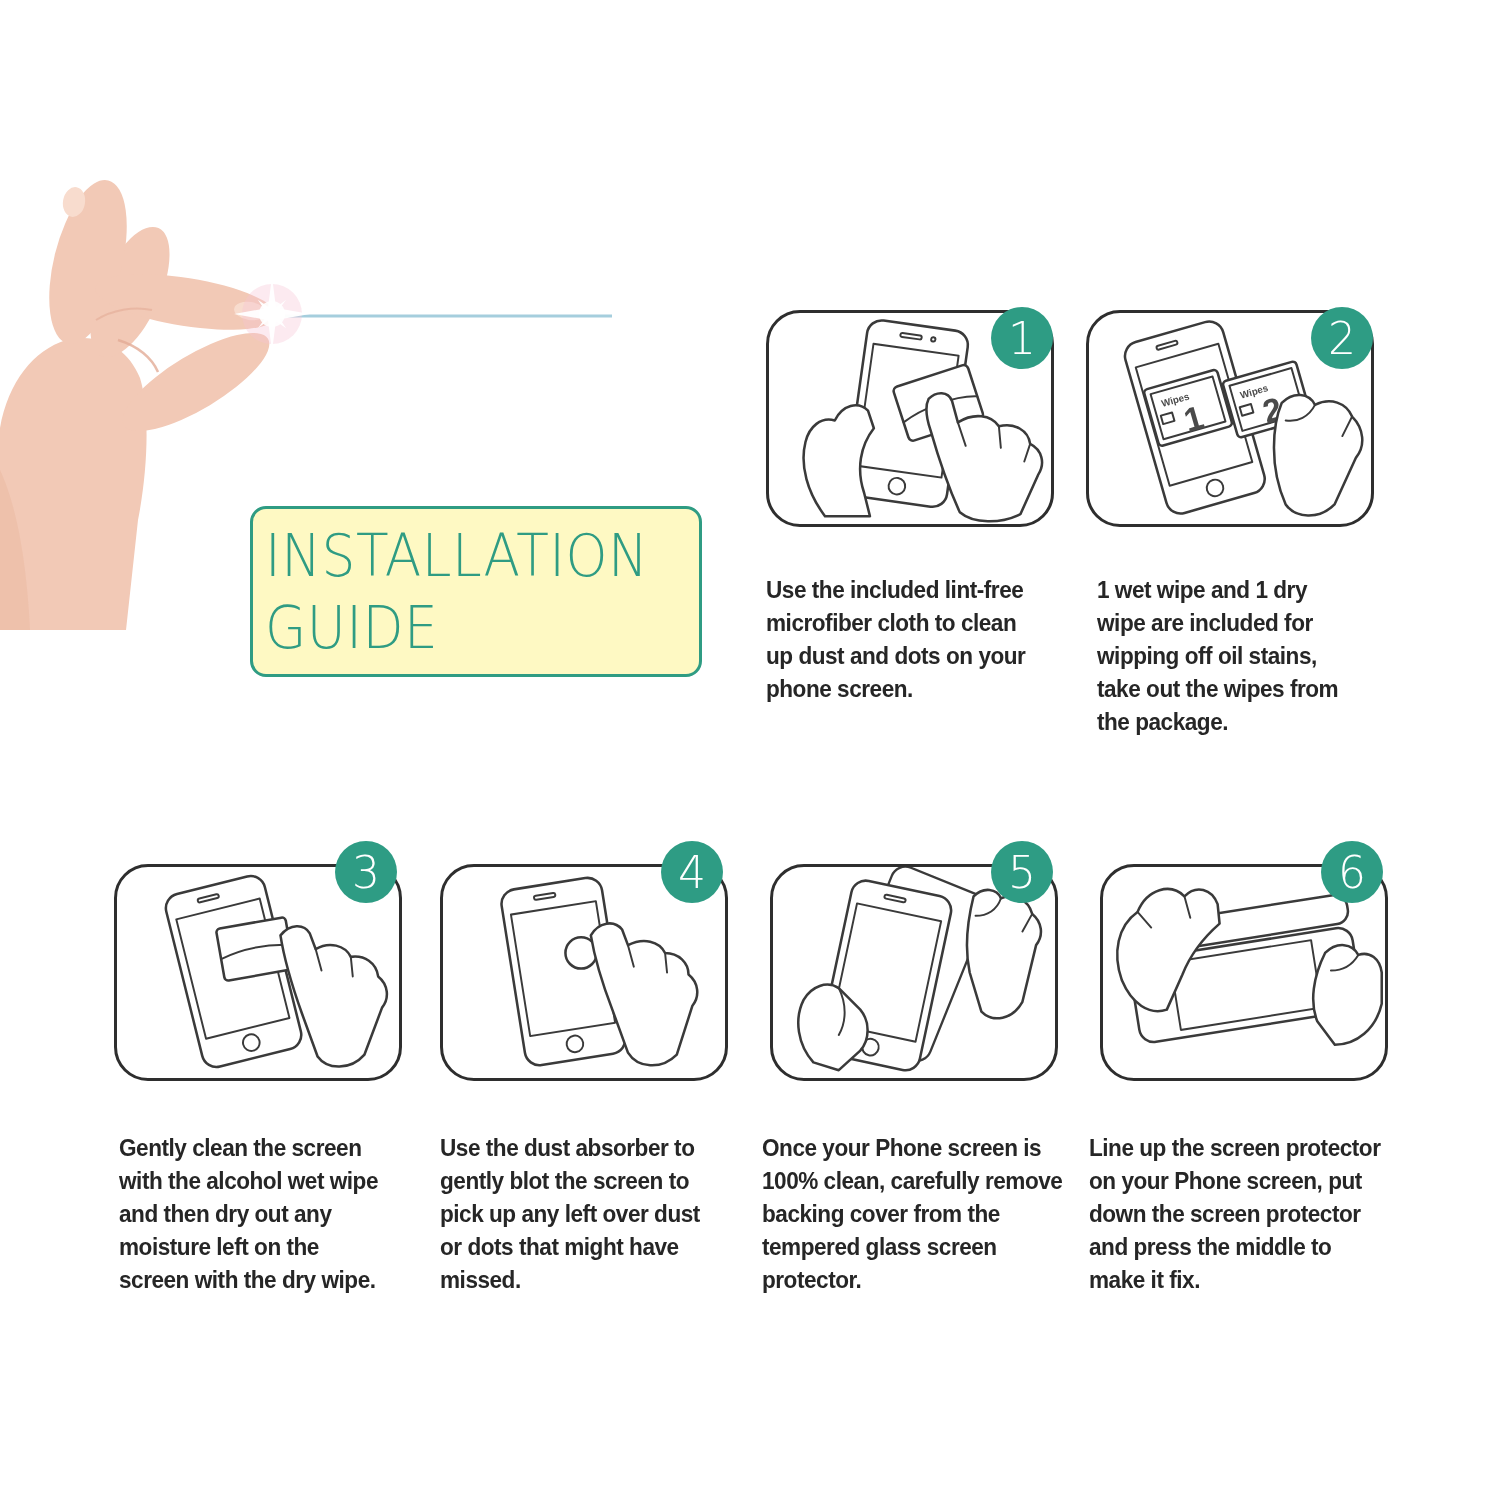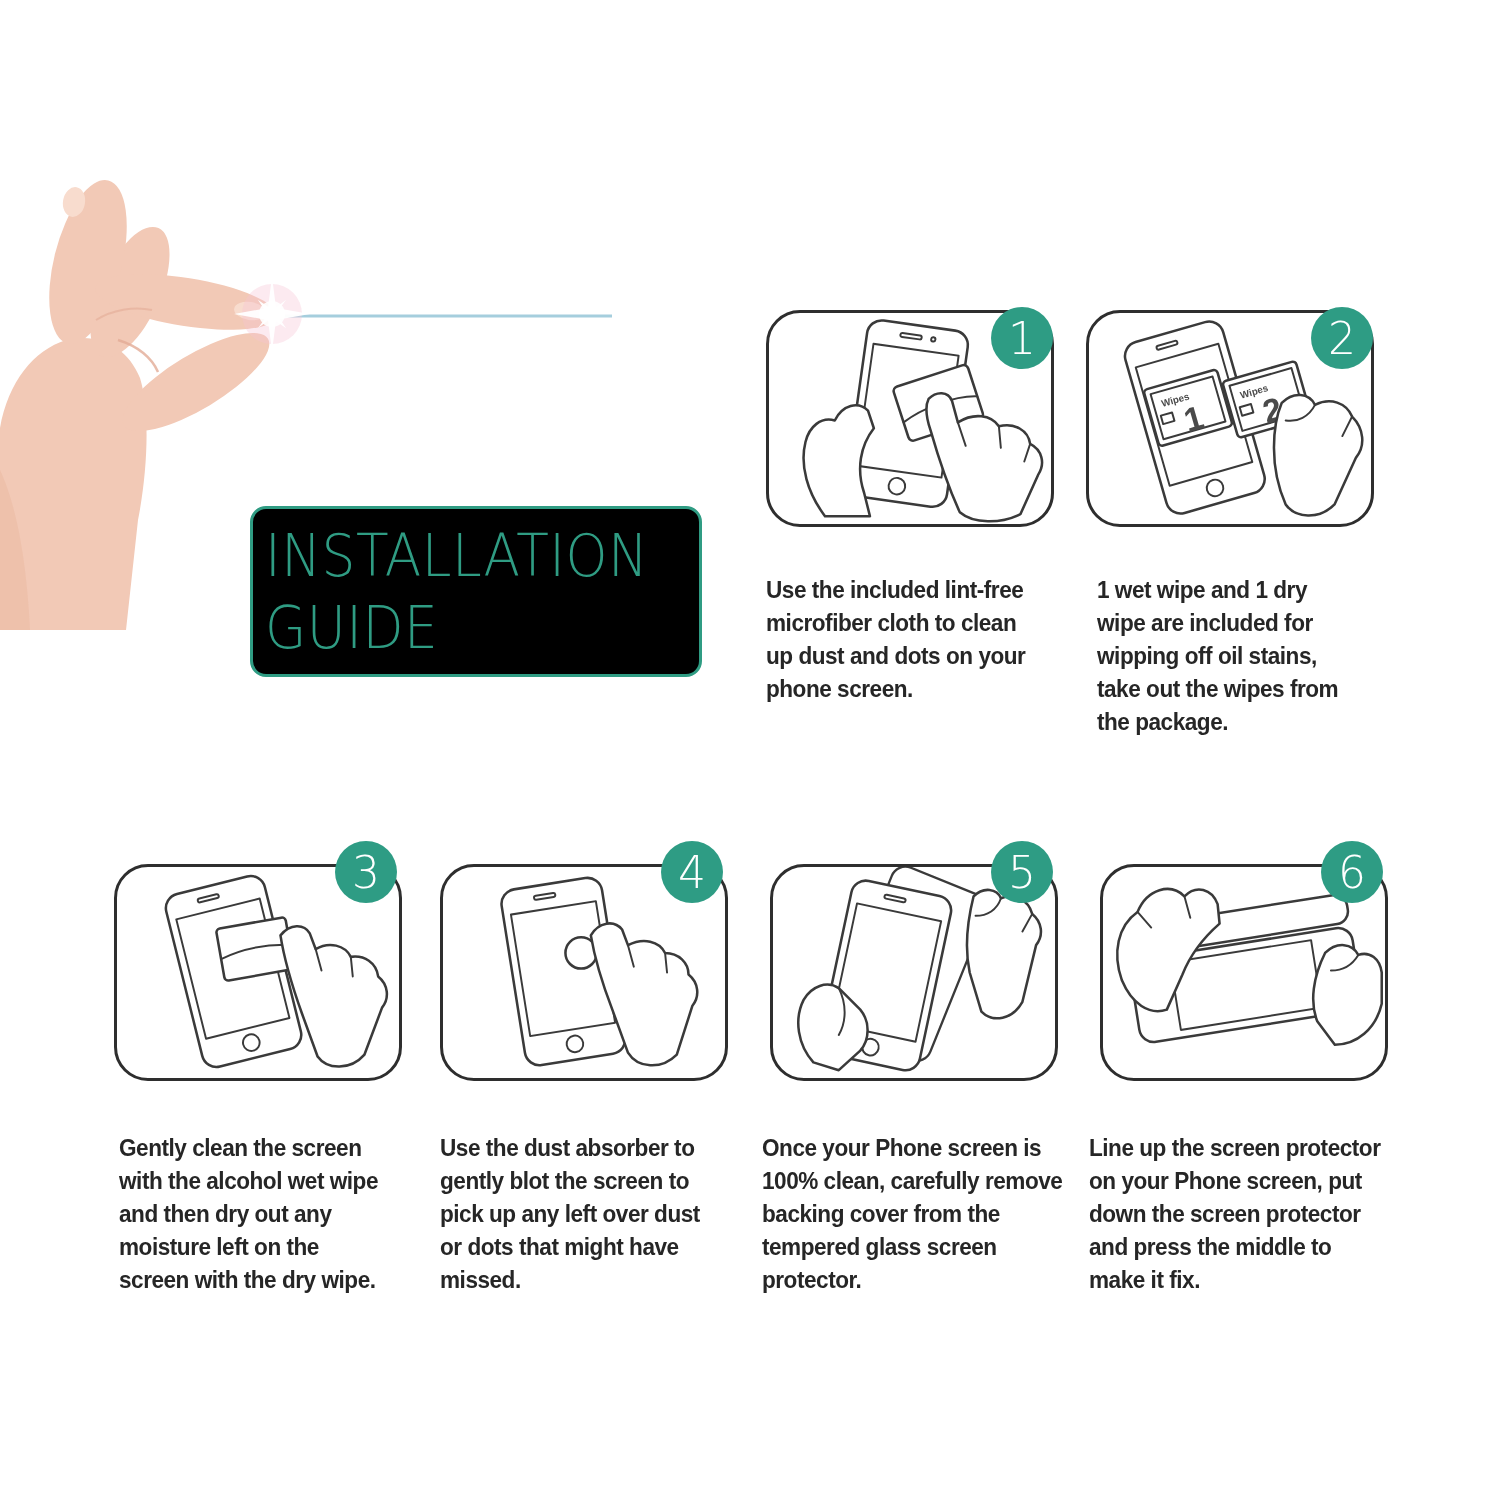--- a/index.html
+++ b/index.html
@@ -7,21 +7,21 @@
     width:1500px;height:1500px;position:relative;background:#ffffff;
     font-family:"Liberation Sans",sans-serif;overflow:hidden;
   }
   
   .hero{position:absolute;left:0;top:170px;width:640px;height:460px;}
   
   .title-box{
     position:absolute;left:250px;top:506px;width:452px;height:171px;
     border:3px solid #2F9C83;border-radius:16px;box-sizing:border-box;
     display:flex;flex-direction:column;justify-content:center;padding-left:12px;
-    background:#000000;
+    background:#fef9c3;
   }
   .title-line{
     font-family:"DejaVu Sans","Liberation Sans",sans-serif;
     font-weight:200;font-size:58px;line-height:72px;color:#2F9C83;
     letter-spacing:0.5px;transform:scaleX(.92);transform-origin:left center;
     white-space:pre;
   }
   
   .step-box{
     position:absolute;width:288px;height:217px;background:#ffffff;

